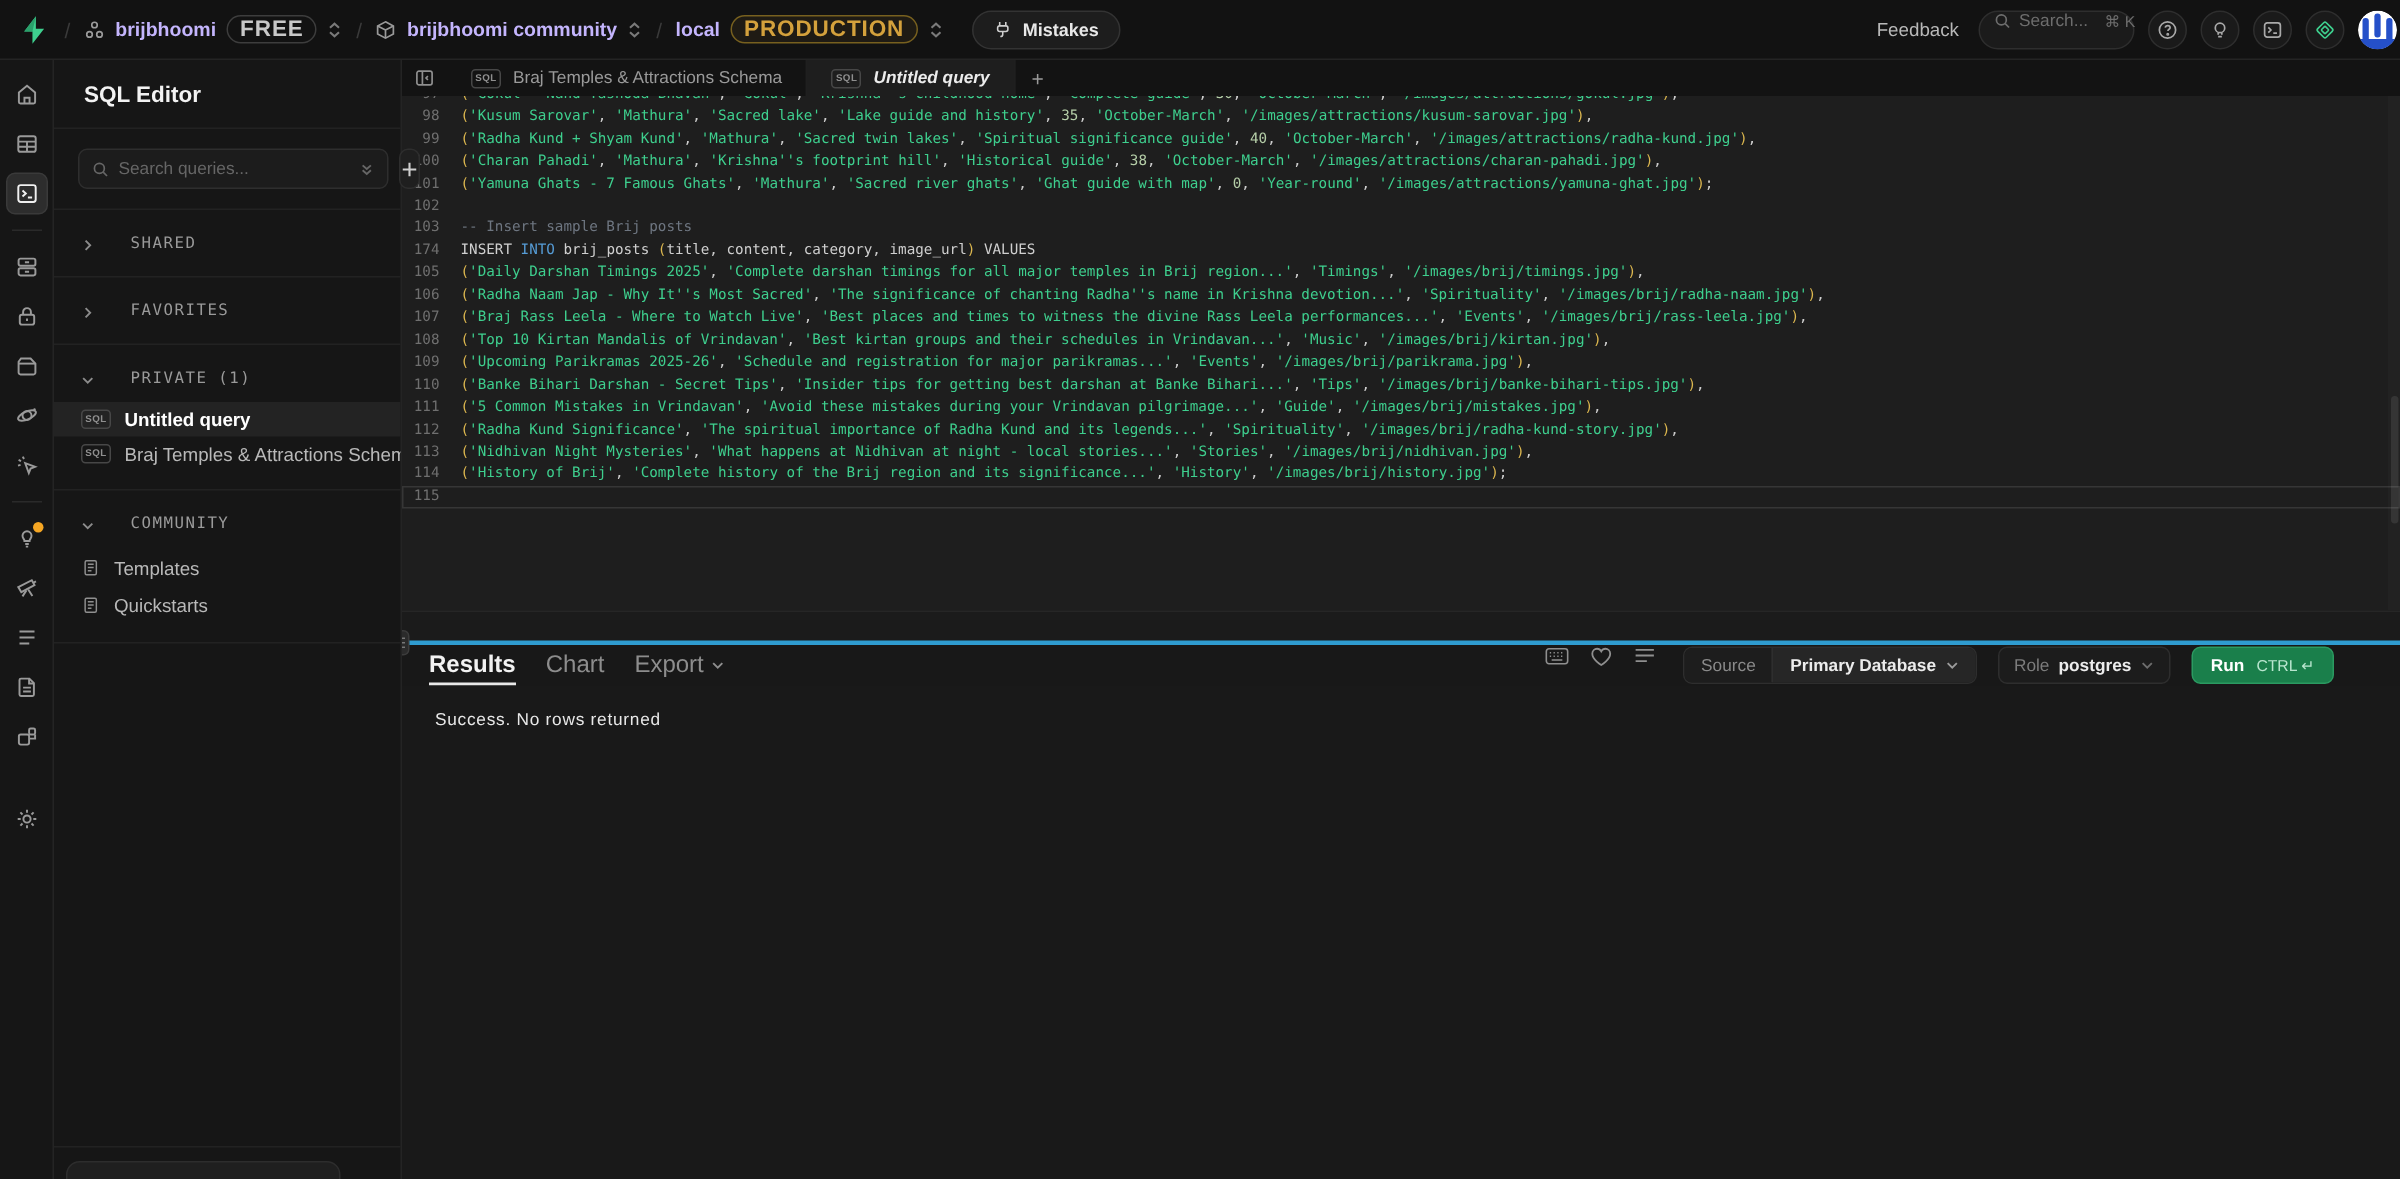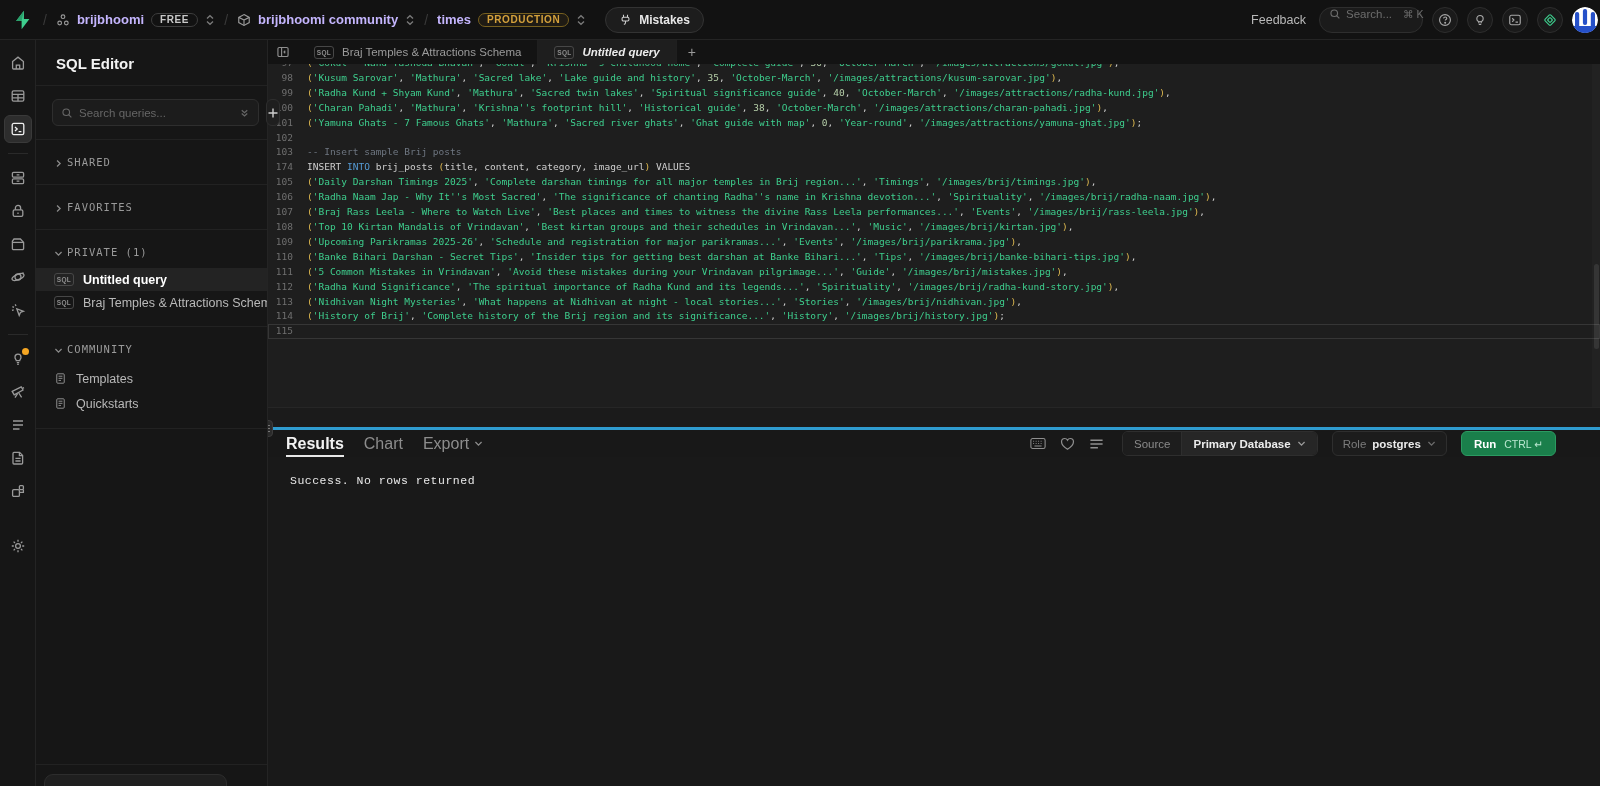--- a/index.html
+++ b/index.html
@@ -9,21 +9,21 @@
   .app{position:absolute;inset:0;width:1600px;height:786px}
 
   
   .topbar{position:absolute;top:0;left:0;right:0;height:40px;background:#121212;
     border-bottom:1px solid #242424;display:flex;align-items:center;justify-content:space-between;z-index:30}
   .tb-left{display:flex;align-items:center;gap:9px;padding-left:12px}
   .tb-right{display:flex;align-items:center;gap:9px;padding-right:2px}
   .slash{color:#3a3a3a;font-size:14px}
   .crumb{display:flex;align-items:center;gap:7px}
   .crumb-name{font-size:13px;font-weight:600;color:#c4b5fd;white-space:nowrap}
-  .badge{font-size:10px;font-weight:700;letter-spacing:.6px;border-radius:999px;padding:1px 8px;line-height:1}
+  .badge{font-size:15px;font-weight:700;letter-spacing:.6px;border-radius:999px;padding:1px 8px;line-height:1}
   .badge-free{color:#c8c8c8;border:1px solid #3d3d3d}
   .badge-prod{color:#d4a13c;border:1px solid #77601f;background:rgba(212,161,60,.07)}
   .sorticon{color:#7a7a7a;display:flex}
   .connect-btn{margin-left:10px;height:26px;display:flex;align-items:center;gap:7px;padding:0 13px;
     border:1px solid #333;border-radius:14px;background:#1d1d1d;color:#e8e8e8;font-size:12px;font-weight:600;cursor:pointer}
   .feedback{font-size:12.5px;color:#b9b9b9;margin-right:4px;cursor:pointer}
   .tb-search{height:26px;width:104px;border:1px solid #2e2e2e;background:#1b1b1b;border-radius:14px;
     display:flex;align-items:flex-start;gap:5px;padding:0 9px;color:#6d6d6d}
   .tb-search input{width:52px;background:transparent;border:none;outline:none;color:#bbb;font-size:11.5px;font-family:inherit}
   .tb-search input::placeholder{color:#6d6d6d}
@@ -47,21 +47,21 @@
     border-right:1px solid #242424;z-index:10}
   .sb-title{font-size:15px;font-weight:700;color:#f2f2f2;padding:15px 0 13px 20px;border-bottom:1px solid #222}
   .sb-searchrow{display:flex;align-items:center;gap:7px;padding:13px 12px 13px 16px;border-bottom:1px solid #222}
   .sb-search{flex:1;height:27px;border:1px solid #2e2e2e;background:#1c1c1c;border-radius:6px;
     display:flex;align-items:center;gap:6px;padding:0 8px;color:#666}
   .sb-search input{flex:1;min-width:0;background:transparent;border:none;outline:none;color:#bbb;font-size:11.5px;font-family:inherit}
   .sb-search input::placeholder{color:#666}
   .sb-plus{width:27px;height:27px;border:1px solid #2e2e2e;background:#1f1f1f;border-radius:6px;
     display:flex;align-items:center;justify-content:center;color:#cfcfcf;cursor:pointer}
   .sb-section{border-bottom:1px solid #222;padding:12px 0}
-  .sb-sec-head{display:flex;align-items:flex-end;gap:4px;padding:4px 0 4px 18px;cursor:pointer;color:#8b8b8b}
+  .sb-sec-head{display:flex;align-items:flex-end;gap:24px;padding:4px 0 4px 18px;cursor:pointer;color:#8b8b8b}
   .sb-sec-label{font-family:"DejaVu Sans Mono",monospace;font-size:10.5px;letter-spacing:1px;color:#9a9a9a}
   .sb-item{display:flex;align-items:center;gap:9px;height:23px;padding-left:18px;cursor:pointer;color:#b9b9b9;font-size:12.5px}
   .sb-item.active{background:#232323;color:#fff;font-weight:700}
   .sqlbadge{flex:0 0 auto;width:20px;height:13px;border:1px solid #474747;border-radius:3px;color:#8f8f8f;
     font-size:6.5px;font-weight:700;display:flex;align-items:center;justify-content:center;letter-spacing:.3px}
   .sb-item-label{white-space:nowrap;overflow:hidden}
   .sb-doc{color:#8f8f8f}
   .sb-bottom{position:absolute;left:0;right:0;bottom:0;border-top:1px solid #222;height:22px}
   .sb-bottom-card{position:absolute;left:8px;top:9px;width:183px;height:24px;background:#1f1f1f;
     border:1px solid #2d2d2d;border-radius:9px}
@@ -96,35 +96,35 @@
     border:1px solid #3c3c3c;z-index:5;display:flex;flex-direction:column;justify-content:center;gap:2px;align-items:center}
   .grip i{display:block;width:3px;height:1px;background:#777}
 
   
   .rtoolbar{position:absolute;top:390px;left:0;right:0;height:27px;background:#181818;
     display:flex;align-items:center;justify-content:space-between}
   .rtabs{display:flex;align-items:center;gap:20px;padding-left:18px;height:100%}
   .rtab{position:relative;height:100%;display:flex;align-items:center;gap:5px;font-size:16px;color:#8d8d8d;cursor:pointer}
   .rtab.active{color:#f2f2f2;font-weight:700}
   .rtab.active::after{content:"";position:absolute;left:0;right:0;bottom:0;height:2px;background:#e8e8e8}
-  .rctrl{display:flex;align-items:center;gap:14px;padding-right:44px}
+  .rctrl{display:flex;align-items:flex-start;gap:14px;padding-right:44px}
   .ricon{color:#8f8f8f;cursor:pointer;display:flex}
   .seg-group{display:flex;align-items:stretch;height:25px;border:1px solid #2e2e2e;border-radius:6px;overflow:hidden;margin-left:4px}
   .seg{display:flex;align-items:center;gap:6px;padding:0 11px;font-size:11.5px;cursor:pointer}
   .seg-muted{color:#8a8a8a;background:#1d1d1d}
   .seg-strong{color:#ececec;font-weight:700;background:#262626;border-left:1px solid #2e2e2e}
   .role-group{display:flex;align-items:center;gap:6px;height:25px;border:1px solid #2e2e2e;border-radius:6px;
     background:#1c1c1c;padding:0 10px;cursor:pointer}
   .role-label{color:#7c7c7c;font-size:11.5px}
   .role-value{color:#ececec;font-size:11.5px;font-weight:700}
   .run-btn{height:25px;display:flex;align-items:center;gap:8px;padding:0 12px;border-radius:6px;
     background:#1a7f4b;border:1px solid #2b9a61;color:#fff;font-size:11.5px;font-weight:700;cursor:pointer}
   .run-kbd{color:#b9e6cf;font-weight:400;font-size:10.5px}
   .results-body{position:absolute;top:417px;left:0;right:0;bottom:0;background:#191919}
-  .success-msg{padding:17px 16px 0 22px;font-family:Liberation Mono, monospace;font-size:11.5px;
+  .success-msg{padding:17px 16px 0 22px;font-family:Liberation Sans, sans-serif;font-size:11.5px;
     letter-spacing:.5px;color:#e8e8e8}
   .chev{display:flex;color:#777}
 </style>
 </head>
 <body>
 
 <div class="app">
 
   <header class="topbar">
     <div class="tb-left">
@@ -161,21 +161,21 @@
         </span>
         <span class="crumb-name">brijbhoomi community</span>
         <span class="sorticon">
           <svg width="10" height="12" viewBox="0 0 10 12" fill="none" stroke="currentColor" stroke-width="1.4">
               <path d="M2 4.5 5 1.8l3 2.7M2 7.5l3 2.7 3-2.7"></path>
             </svg>
         </span>
       </span>
       <span class="slash">/</span>
       <span class="crumb">
-        <span class="crumb-name">times</span>
+        <span class="crumb-name">local</span>
         <span class="badge badge-prod">PRODUCTION</span>
         <span class="sorticon">
           <svg width="10" height="12" viewBox="0 0 10 12" fill="none" stroke="currentColor" stroke-width="1.4">
               <path d="M2 4.5 5 1.8l3 2.7M2 7.5l3 2.7 3-2.7"></path>
             </svg>
         </span>
       </span>
       <button class="connect-btn">
         <span>
           <svg width="13" height="13" viewBox="0 0 16 16" fill="none" stroke="#cfcfcf" stroke-width="1.3">

